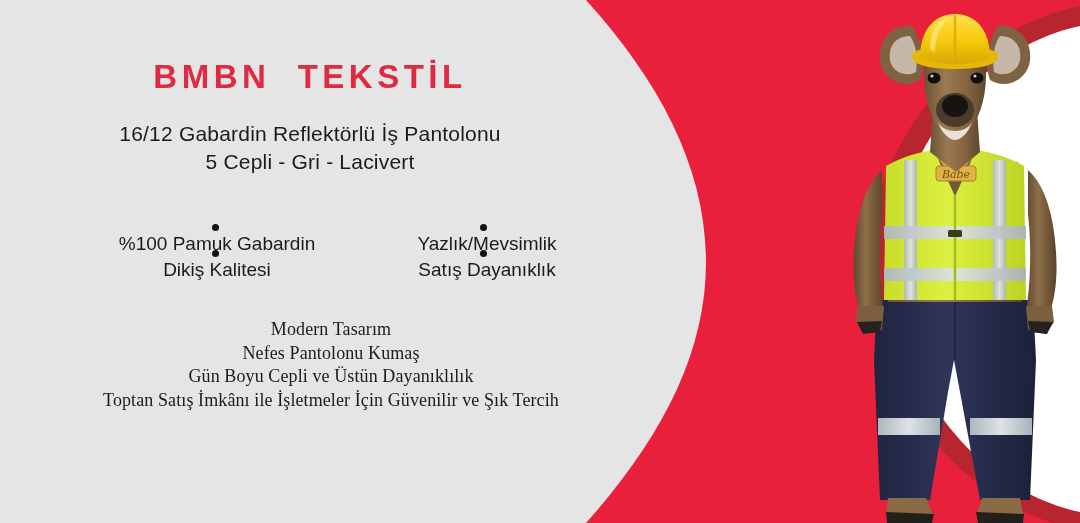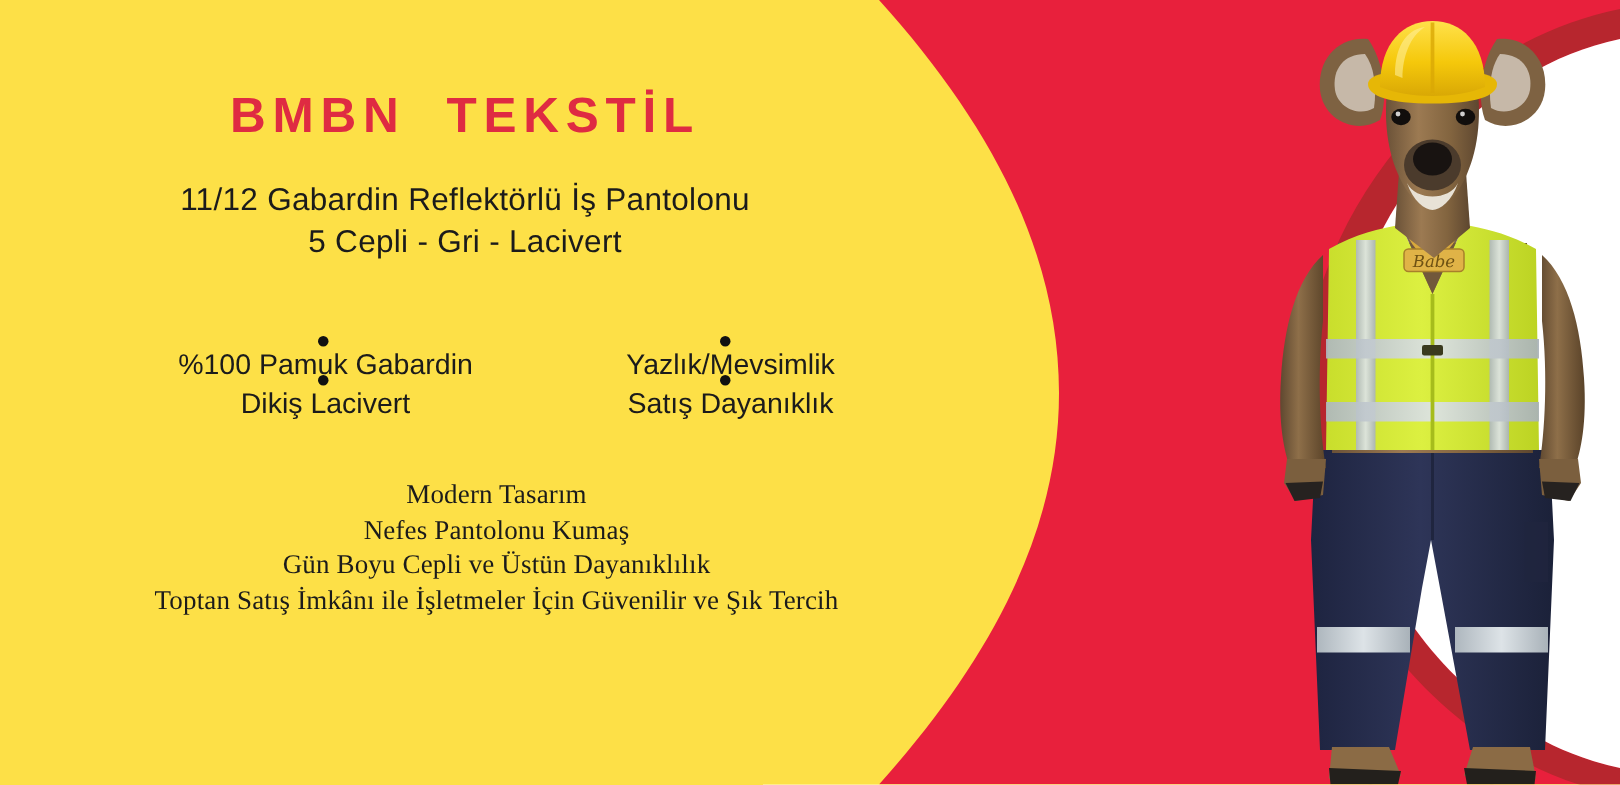--- a/index.html
+++ b/index.html
@@ -5,21 +5,21 @@
   html,body{margin:0;padding:0;}
   body{
     width:1080px;height:523px;
     background:#ffffff;
     font-family:"Liberation Sans", sans-serif;
     overflow:hidden;
   }
   #banner{
     position:relative;
     width:1080px;height:523px;
-    background:#fde047;
+    background:#e5e5e5;
     overflow:hidden;
   }
 
   
   #bg-layer{position:absolute;inset:0;width:1080px;height:523px;}
 
   
   #text-col{
     position:absolute;
     left:0; top:0;
@@ -128,36 +128,36 @@
     <path d="M 1080 26
              C 975 48 892 158 892 268
              C 892 380 975 490 1080 512 Z" fill="#FFFFFF"></path>
   </svg>
 
   <div id="text-col">
 
     <div id="brand-title">BMBN  TEKSTİL</div>
 
     <div id="product-lines">
-      <div class="product-line">11/12 Gabardin Reflektörlü İş Pantolonu</div>
+      <div class="product-line">16/12 Gabardin Reflektörlü İş Pantolonu</div>
       <div class="product-line">5 Cepli - Gri - Lacivert</div>
     </div>
 
     <div id="features">
       <div class="feature col-left">
         <span class="dot"></span>
         <span>%100 Pamuk Gabardin</span>
       </div>
       <div class="feature col-right">
         <span class="dot"></span>
         <span>Yazlık/Mevsimlik</span>
       </div>
       <div class="feature col-left">
         <span class="dot"></span>
-        <span>Dikiş Lacivert</span>
+        <span>Dikiş Kalitesi</span>
       </div>
       <div class="feature col-right">
         <span class="dot"></span>
         <span>Satış Dayanıklık</span>
       </div>
     </div>
 
     <div id="tagline">
       <div class="tag-line">Modern Tasarım</div>
       <div class="tag-line">Nefes Pantolonu Kumaş</div>

